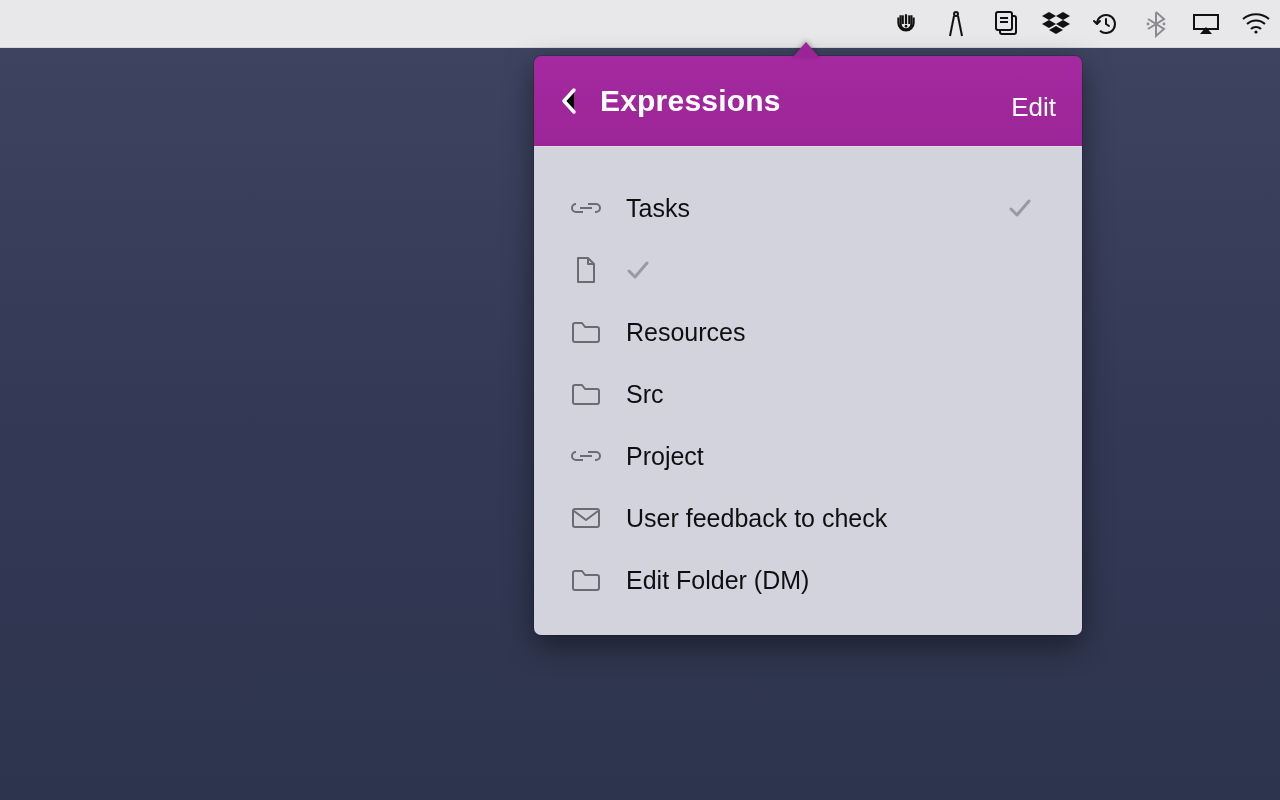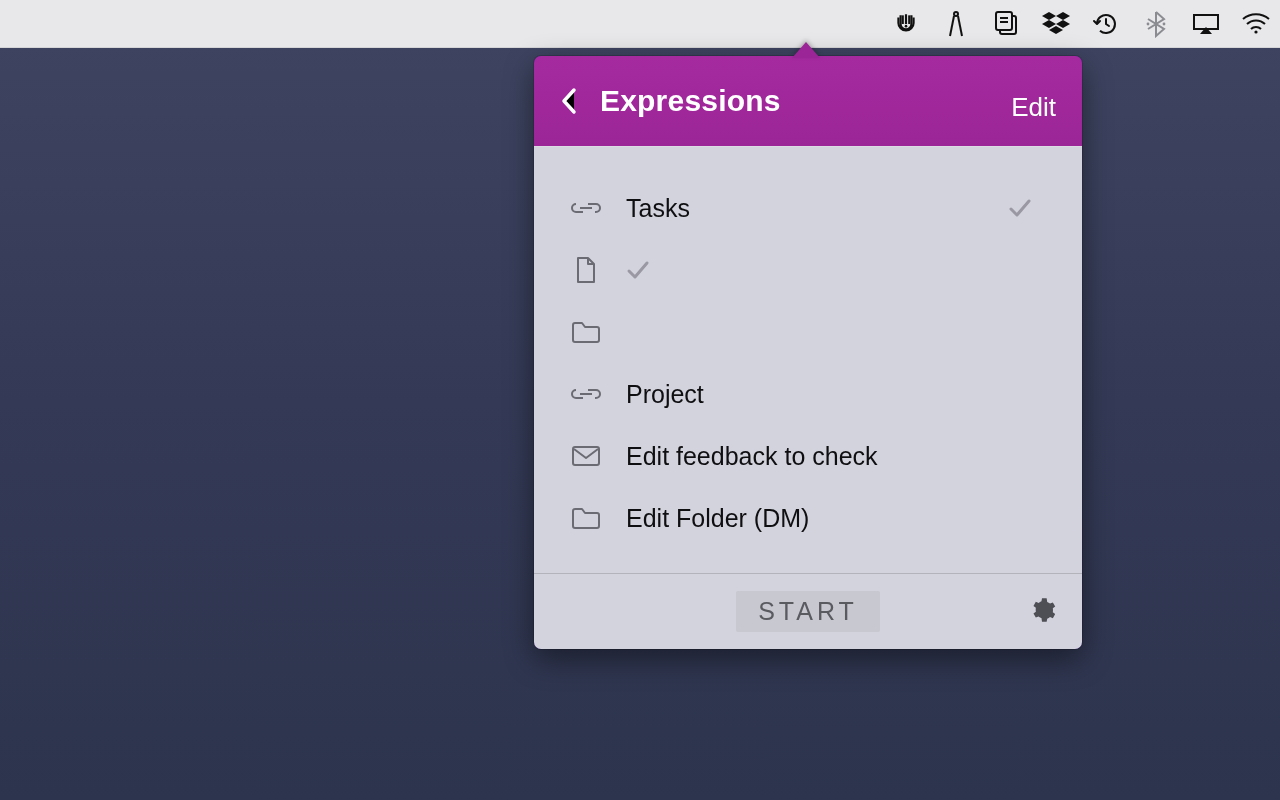--- a/index.html
+++ b/index.html
@@ -258,58 +258,59 @@
             </svg>
         </span>
       </div>
 
       <div class="row">
         <span class="row-icon">
           <svg width="30" height="24" viewBox="0 0 30 24" stroke-width="2" stroke-linejoin="round">
             <path d="M2 5a2 2 0 0 1 2-2h7l3 4h12a2 2 0 0 1 2 2v11a2 2 0 0 1-2 2H4a2 2 0 0 1-2-2z"></path>
           </svg>
         </span>
-      </div>
-
+        <span class="row-label">Resources</span>
+      </div>
+
+      <div class="row">
+        <span class="row-icon">
+          <svg width="30" height="24" viewBox="0 0 30 24" stroke-width="2" stroke-linejoin="round">
+            <path d="M2 5a2 2 0 0 1 2-2h7l3 4h12a2 2 0 0 1 2 2v11a2 2 0 0 1-2 2H4a2 2 0 0 1-2-2z"></path>
+          </svg>
+        </span>
+        <span class="row-label">Src</span>
+      </div>
 
       <div class="row">
         <span class="row-icon">
           <svg width="30" height="16" viewBox="0 0 30 16" stroke-width="2">
             <path d="M12 8H5a4 4 0 0 1 0-8h0" transform="translate(0 4)"></path>
             <path d="M11 4h8a4 4 0 0 1 0 8h-1" transform="translate(6 0)"></path>
             <path d="M9 8h12"></path>
           </svg>
         </span>
         <span class="row-label">Project</span>
       </div>
 
       <div class="row">
         <span class="row-icon">
           <svg width="30" height="22" viewBox="0 0 30 22" stroke-width="2" stroke-linejoin="round">
             <rect x="2" y="2" width="26" height="18" rx="2"></rect>
             <path d="M3 4l12 9 12-9"></path>
           </svg>
         </span>
-        <span class="row-label">Edit feedback to check</span>
+        <span class="row-label">User feedback to check</span>
       </div>
 
       <div class="row">
         <span class="row-icon">
           <svg width="30" height="24" viewBox="0 0 30 24" stroke-width="2" stroke-linejoin="round">
             <path d="M2 5a2 2 0 0 1 2-2h7l3 4h12a2 2 0 0 1 2 2v11a2 2 0 0 1-2 2H4a2 2 0 0 1-2-2z"></path>
           </svg>
         </span>
         <span class="row-label">Edit Folder (DM)</span>
       </div>
 
     </div>
 
-    <div class="footer">
-      <div class="start-btn">START</div>
-      <div class="gear-btn">
-        <svg width="28" height="28" viewBox="0 0 24 24">
-          <path d="M12 8a4 4 0 1 0 0 8 4 4 0 0 0 0-8zm9.4 4a7.5 7.5 0 0 0-.14-1.4l2.05-1.6-2-3.46-2.43.98a7.6 7.6 0 0 0-2.42-1.4L16 2h-4l-.46 2.6a7.6 7.6 0 0 0-2.42 1.4l-2.43-.98-2 3.46 2.05 1.6A7.5 7.5 0 0 0 6.6 12c0 .48.05.94.14 1.4l-2.05 1.6 2 3.46 2.43-.98c.72.6 1.54 1.08 2.42 1.4L12 22h4l.46-2.6c.88-.32 1.7-.8 2.42-1.4l2.43.98 2-3.46-2.05-1.6c.09-.46.14-.92.14-1.4z"></path>
-        </svg>
-      </div>
-    </div>
 
   </div>
 </div>
 
 </body></html>

